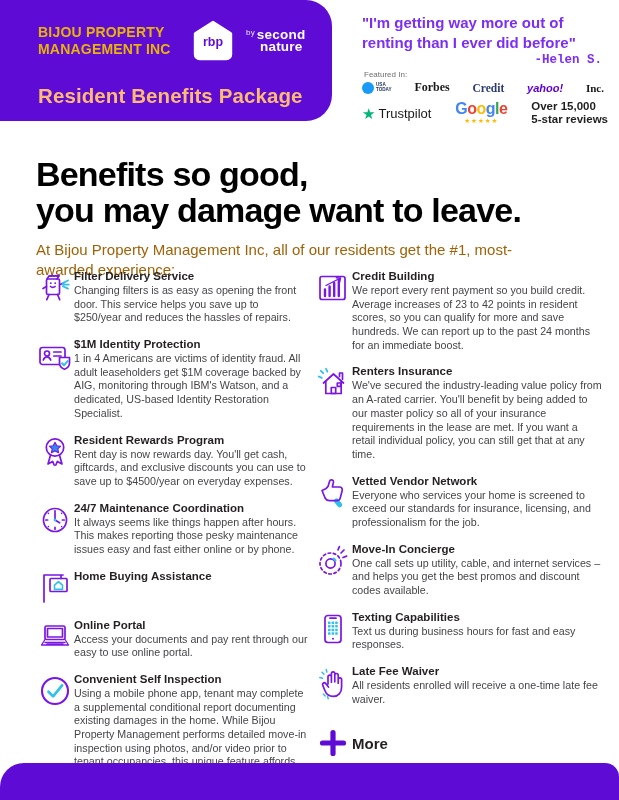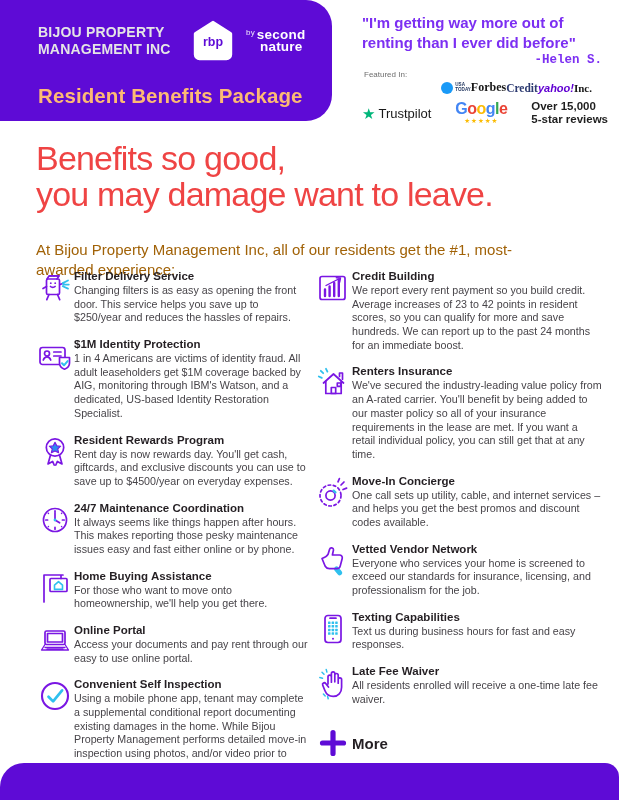--- a/index.html
+++ b/index.html
@@ -2,50 +2,50 @@
 <html><head>
 <meta charset="utf-8">
 <style>
   html,body{margin:0;padding:0;}
   body{font-family:"Liberation Sans",sans-serif;background:#e8e8e8;}
   #page{position:relative;width:619px;height:800px;background:#ffffff;overflow:hidden;margin:0 auto;}
 
   
   .hdr-box{position:absolute;left:0;top:0;width:332px;height:121px;background:#5E0BD6;border-radius:0 26px 26px 0;}
   .hdr-row{position:absolute;left:38px;top:17px;display:flex;align-items:center;gap:9px;}
-  .company{width:142px;color:#e5e5e5;font-weight:bold;font-size:14px;line-height:1.18;letter-spacing:.2px;}
+  .company{width:142px;color:#eab308;font-weight:bold;font-size:14px;line-height:1.18;letter-spacing:.2px;}
   .rbp-logo{width:48px;height:48px;flex:0 0 auto;}
   .sn-wrap{color:#fff;font-weight:bold;font-size:13.5px;line-height:.92;letter-spacing:.2px;}
   .sn-by{font-size:8px;font-weight:normal;vertical-align:top;margin-right:2px;opacity:.9;}
   .sn-l2{margin-left:14px;}
   .pkg-title{position:absolute;left:38px;top:84px;color:#fdba74;font-weight:bold;font-size:20.5px;letter-spacing:.1px;}
 
   
   .quote{position:absolute;left:362px;top:13px;width:248px;color:#7C2FF2;font-weight:bold;font-size:15px;line-height:1.3;}
   .quote-attr{position:absolute;left:362px;top:53px;width:240px;text-align:right;color:#7C2FF2;font-weight:bold;font-size:12.5px;font-family:Liberation Mono, monospace;}
   .featured-label{position:absolute;left:364px;top:70px;font-size:8px;color:#6e6e6e;}
-  .logo-row{position:absolute;left:350px;top:80px;width:242px;display:flex;align-items:center;justify-content:flex-end;}
+  .logo-row{position:absolute;left:362px;top:80px;width:242px;display:flex;align-items:center;justify-content:space-between;}
   .usat{display:flex;align-items:center;gap:2px;}
   .usat-circle{width:12px;height:12px;border-radius:50%;background:#1A9AF7;}
   .usat-txt{font-size:4.6px;font-weight:bold;color:#1a2f5a;line-height:1.05;}
   .lg-forbes{font-family:"Liberation Serif",serif;font-weight:bold;font-size:12px;color:#181818;}
   .lg-house{font-family:"Liberation Serif",serif;font-weight:bold;font-size:11.5px;color:#2C3A70;}
   .lg-yahoo{font-weight:bold;font-style:italic;font-size:11px;color:#6001D2;}
   .lg-inc{font-family:"Liberation Serif",serif;font-weight:bold;font-size:11px;color:#181818;}
   .review-row{position:absolute;left:362px;top:100px;width:246px;display:flex;align-items:center;justify-content:space-between;}
   .tp{display:flex;align-items:center;gap:3px;}
   .tp-star{color:#00B67A;font-size:15px;line-height:1;}
   .tp-name{font-size:13px;color:#191919;font-weight:500;}
   .goog{text-align:center;line-height:1;}
   .goog-letters{font-size:16px;font-weight:bold;letter-spacing:-.5px;text-align:right;}
   .goog-stars{font-size:6.5px;color:#FBBC05;letter-spacing:1px;margin-top:1px;}
   .rev-sum{font-size:11.5px;font-weight:bold;color:#1f1f1f;line-height:1.15;}
 
   
-  .headline{position:absolute;left:36px;top:140px;color:#ef4444;font-weight:normal;font-size:34px;line-height:1.07;letter-spacing:-.8px;}
+  .headline{position:absolute;left:36px;top:156px;color:#000000;font-weight:bold;font-size:34px;line-height:1.07;letter-spacing:-.8px;}
   .intro{position:absolute;left:36px;top:240px;width:530px;color:#a16207;font-size:15px;line-height:1.3;}
 
   
   .benefits{position:absolute;left:36px;top:270px;width:566px;display:flex;gap:6px;}
   .bcol{display:flex;flex-direction:column;}
   .bcol-left{width:272px;}
   .bcol-right{width:288px;}
   .item{display:flex;margin-bottom:13px;}
   .bicon{width:38px;flex:0 0 38px;display:flex;justify-content:center;align-items:flex-start;}
   .btext{flex:1;}
@@ -193,21 +193,20 @@
             <svg width="36" height="36" viewBox="0 0 36 36">
               <g fill="none" stroke="#7A16E3" stroke-width="1.7" stroke-linecap="round" stroke-linejoin="round">
                 <path d="M7 32V5M7 5h19M24 5v3.5"></path>
                 <rect x="13" y="8.5" width="17" height="13" rx="1"></rect>
               </g>
               <path d="M17.5 15.2l4-3.6 4 3.6v4.2h-8z" fill="none" stroke="#2FC0EE" stroke-width="1.6" stroke-linecap="round" stroke-linejoin="round"></path>
             </svg>
           </span>
           <div class="btext">
             <div class="btitle">Home Buying Assistance</div>
-            <div class="bdesc">For those who want to move onto homeownership, we'll help you get there.</div>
           </div>
         </div>
         <div class="item">
           <span class="bicon">
             <svg width="36" height="36" viewBox="0 0 36 36">
               <g fill="none" stroke="#7A16E3" stroke-width="1.7" stroke-linecap="round" stroke-linejoin="round">
                 <rect x="8" y="7" width="20" height="13.5" rx="1.5"></rect>
                 <rect x="10.5" y="9.5" width="15" height="8.5"></rect>
                 <path d="M8 20.5L4.5 26h27L28 20.5M8 23.5h20M10 25.2h16" stroke-width="1.3"></path>
               </g>
@@ -263,43 +262,43 @@
             </svg>
           </span>
           <div class="btext">
             <div class="btitle">Renters Insurance</div>
             <div class="bdesc">We've secured the industry-leading value policy from an A-rated carrier. You'll benefit by being added to our master policy so all of your insurance requirements in the lease are met. If you want a retail individual policy, you can still get that at any time.</div>
           </div>
         </div>
         <div class="item">
           <span class="bicon">
             <svg width="36" height="36" viewBox="0 0 36 36">
+              <rect x="20.6" y="23" width="5" height="10" rx="2.4" transform="rotate(-40 23 28)" fill="#2FC0EE"></rect>
+              <path d="M7 15.5c3-1 5-2.1 6-4.1l1.6-5.2a2 2 0 0 1 3.9.7L17.4 12h7.1a2.8 2.8 0 0 1 2.7 3.5l-2 7.6a3.5 3.5 0 0 1-3.4 2.6h-7.4c-1.8 0-3.3-.9-4.2-2.4z" fill="none" stroke="#7A16E3" stroke-width="1.7" stroke-linecap="round" stroke-linejoin="round"></path>
+            </svg>
+          </span>
+          <div class="btext">
+            <div class="btitle">Vetted Vendor Network</div>
+            <div class="bdesc">Everyone who services your home is screened to exceed our standards for insurance, licensing, and professionalism for the job.</div>
+          </div>
+        </div>
+        <div class="item">
+          <span class="bicon">
+            <svg width="36" height="36" viewBox="0 0 36 36">
               <g fill="none" stroke="#7A16E3" stroke-width="1.7" stroke-linecap="round" stroke-linejoin="round">
                 <circle cx="15.5" cy="20.5" r="10.5" stroke-dasharray="2.5 2.7"></circle>
                 <circle cx="15.5" cy="20.5" r="4.6"></circle>
                 <path d="M26 10l3-3M28 14.5l3.6-1.4M23 6.8l1.4-3.2"></path>
               </g>
               <path d="M18.6 15.6l1.8 1.8" stroke="#2FC0EE" stroke-width="2.3" stroke-linecap="round"></path>
             </svg>
           </span>
           <div class="btext">
             <div class="btitle">Move-In Concierge</div>
             <div class="bdesc">One call sets up utility, cable, and internet services – and helps you get the best promos and discount codes available.</div>
-          </div>
-        </div>
-        <div class="item">
-          <span class="bicon">
-            <svg width="36" height="36" viewBox="0 0 36 36">
-              <rect x="20.6" y="23" width="5" height="10" rx="2.4" transform="rotate(-40 23 28)" fill="#2FC0EE"></rect>
-              <path d="M7 15.5c3-1 5-2.1 6-4.1l1.6-5.2a2 2 0 0 1 3.9.7L17.4 12h7.1a2.8 2.8 0 0 1 2.7 3.5l-2 7.6a3.5 3.5 0 0 1-3.4 2.6h-7.4c-1.8 0-3.3-.9-4.2-2.4z" fill="none" stroke="#7A16E3" stroke-width="1.7" stroke-linecap="round" stroke-linejoin="round"></path>
-            </svg>
-          </span>
-          <div class="btext">
-            <div class="btitle">Vetted Vendor Network</div>
-            <div class="bdesc">Everyone who services your home is screened to exceed our standards for insurance, licensing, and professionalism for the job.</div>
           </div>
         </div>
         <div class="item">
           <span class="bicon">
             <svg width="36" height="36" viewBox="0 0 36 36">
               <g fill="none" stroke="#7A16E3" stroke-width="1.7" stroke-linecap="round" stroke-linejoin="round">
                 <rect x="10" y="4.5" width="16" height="27" rx="3"></rect>
                 <path d="M15 7.2h6"></path>
               </g>
               <g fill="#2FC0EE">

